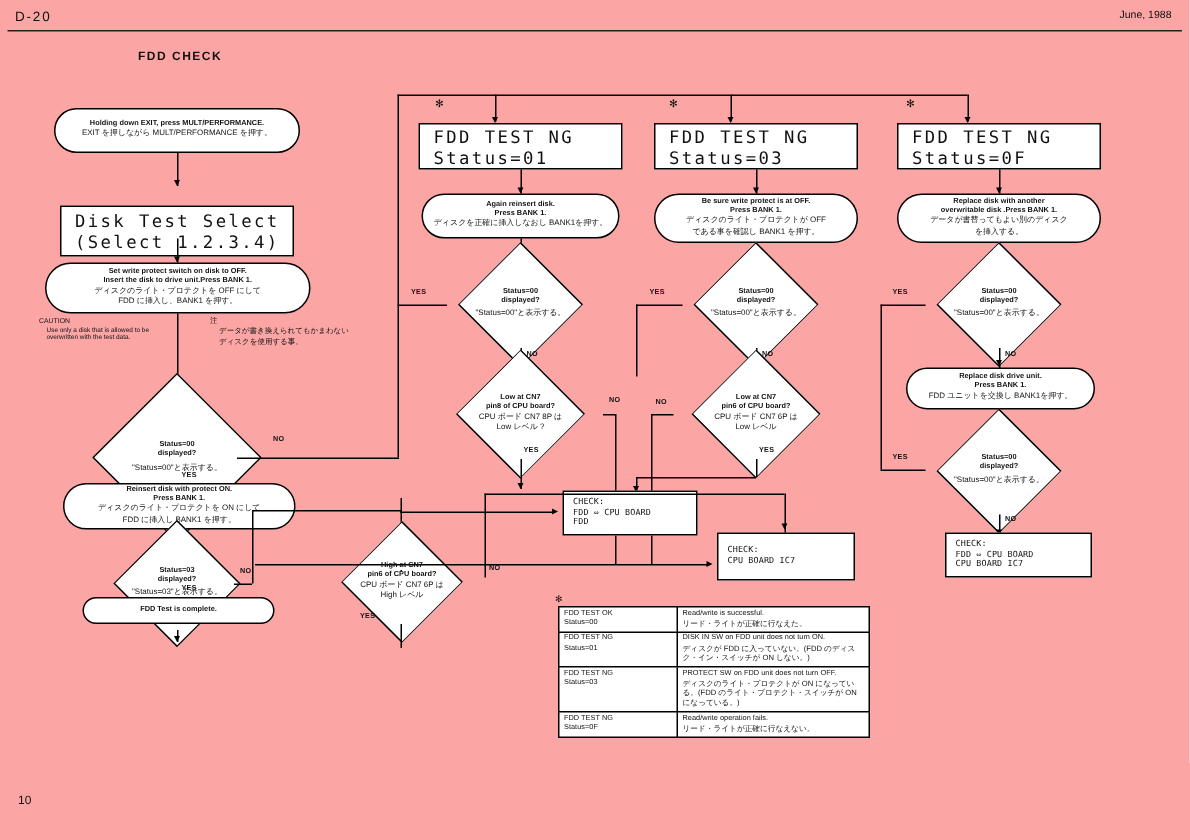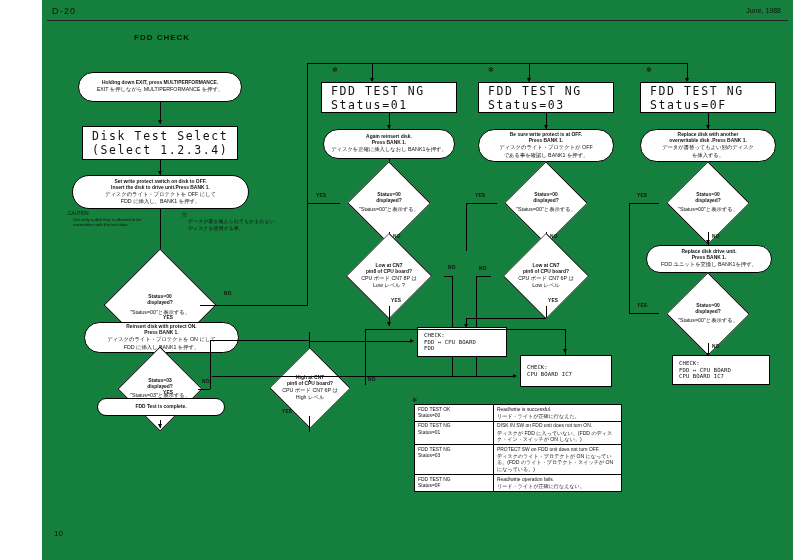--- a/index.html
+++ b/index.html
@@ -1,18 +1,18 @@
 <!DOCTYPE html>
 <html><head>
 <meta charset="utf-8">
 <style>
   html,body{margin:0;padding:0;background:#fff;}
   body{width:793px;height:560px;position:relative;overflow:hidden;
        font-family:"Liberation Sans","DejaVu Sans",sans-serif;color:#111;}
-  .page{position:absolute;inset:0;background:#15803d;margin-left:42px;}
+  .page{position:absolute;inset:0;background:#fca5a5;}
 
   
   .hdr-left{position:absolute;left:10px;top:6px;font-size:9px;letter-spacing:1.2px;}
   .hdr-right{position:absolute;right:12px;top:7px;font-size:7px;}
   .hdr-rule{position:absolute;left:5px;right:5px;top:20px;height:1px;background:#222;}
   .page-num{position:absolute;left:12px;bottom:22px;font-size:8px;}
   .title{position:absolute;left:92px;top:33px;font-size:8px;font-weight:bold;letter-spacing:1px;}
 
   
   .node{position:absolute;box-sizing:border-box;display:flex;flex-direction:column;
@@ -68,21 +68,21 @@
   <div class="title">FDD CHECK</div>
   <div class="page-num">10</div>
 
   <div class="node term" style="left:36px;top:72px;width:164px;height:30px;">
     <div class="en">Holding down EXIT, press MULT/PERFORMANCE.</div>
     <div class="jp">EXIT を押しながら MULT/PERFORMANCE を押す。</div>
   </div>
   <div class="v" style="left:118px;top:102px;height:22px;"></div>
   <div class="arw d" style="left:115.5px;top:120px;"></div>
 
-  <div class="node lcd" style="left:40px;top:126px;width:156px;height:34px;">
+  <div class="node lcd" style="left:40px;top:137px;width:156px;height:34px;">
     <div class="l1">Disk Test Select</div>
     <div class="l2">(Select 1.2.3.4)</div>
   </div>
   <div class="v" style="left:118px;top:159px;height:16px;"></div>
   <div class="arw d" style="left:115.5px;top:171px;"></div>
 
   <div class="node term" style="left:30px;top:175px;width:177px;height:34px;">
     <div class="en">Set write protect switch on disk to OFF.</div>
     <div class="en">Insert the disk to drive unit.Press BANK 1.</div>
     <div class="jp">ディスクのライト・プロテクトを OFF にして</div>

